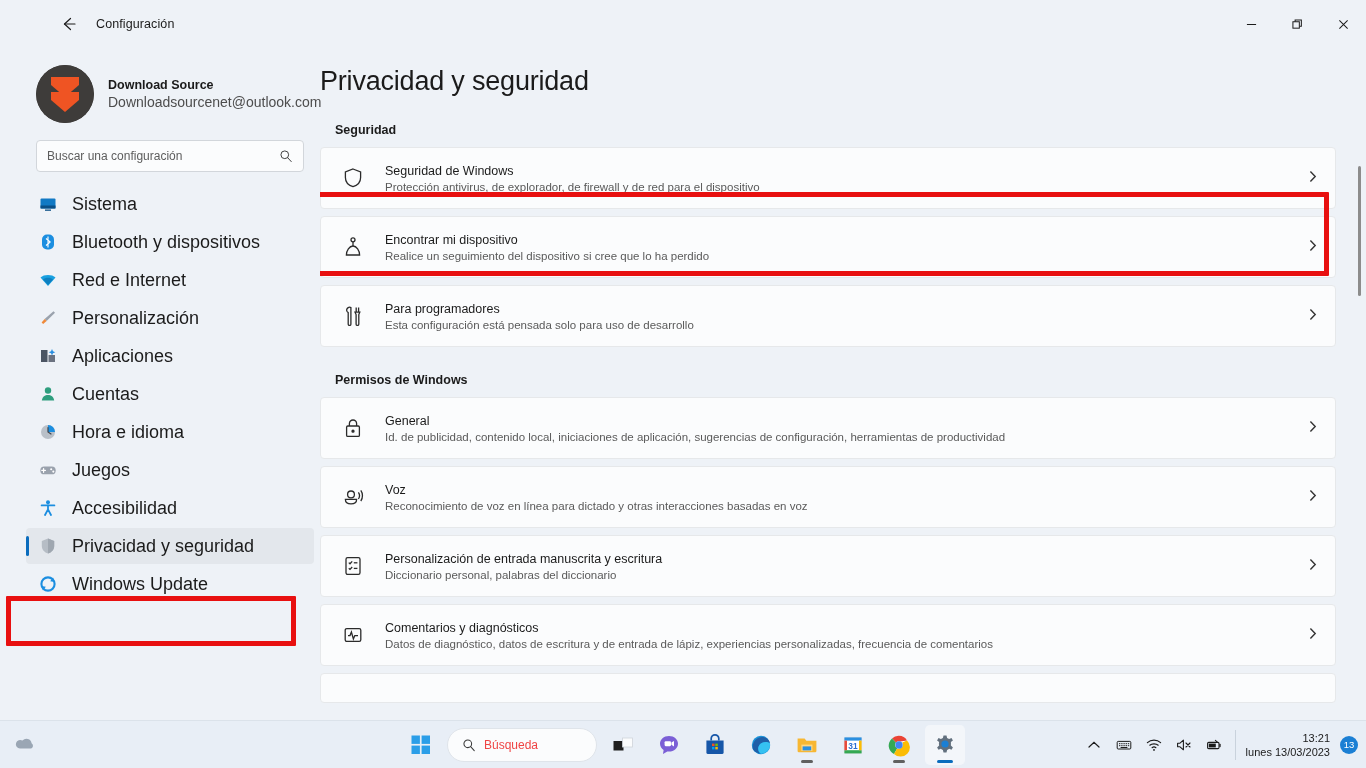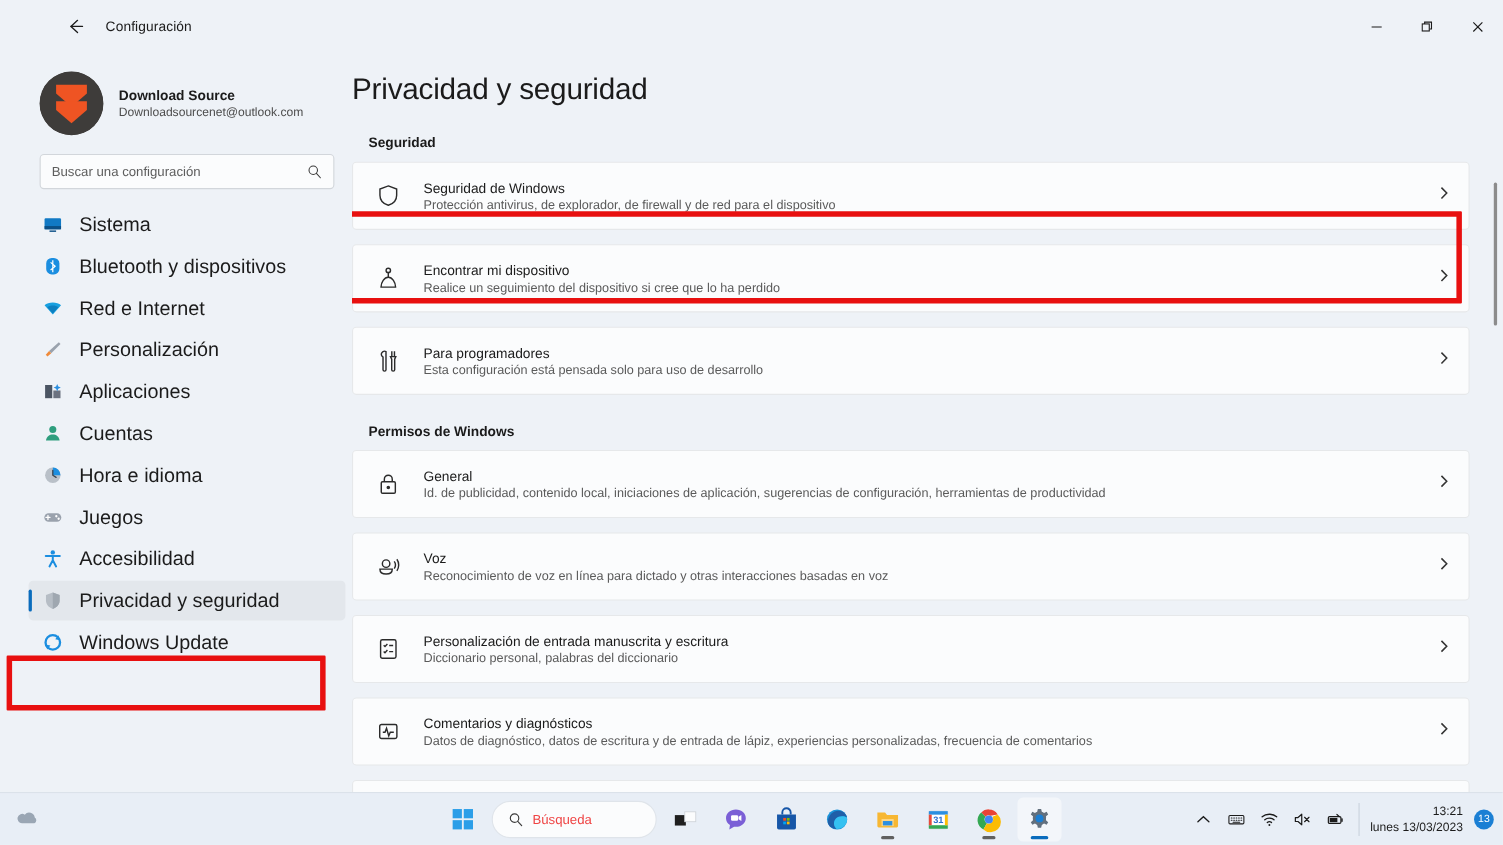--- a/index.html
+++ b/index.html
@@ -60,21 +60,21 @@
     cursor: pointer;
   }
   .avatar {
     width: 58px; height: 58px; border-radius: 50%;
     background: #3e3c3a; position: relative; flex: 0 0 58px;
     overflow: hidden;
   }
   .avatar svg { position: absolute; inset: 0; width: 58px; height: 58px; }
   .acct-text { display: flex; flex-direction: column; gap: 2px; }
   .acct-name { font-size: 12.5px; font-weight: bold; color: #1b1b1b; }
-  .acct-mail { font-size: 11px; color: #4d4d4d; }
+  .acct-mail { font-size: 14px; color: #4d4d4d; }
 
   .search-wrap { padding: 14px 16px 0 16px; }
   .search-box {
     height: 32px; background: #fbfcfd;
     border: 1px solid #d2d6db; border-radius: 4px;
     display: flex; align-items: center; padding: 0 10px;
     position: relative;
   }
   .search-box input {
     flex: 1; border: none; outline: none; background: transparent;
@@ -105,21 +105,21 @@
     padding: 0 0 0 4px; overflow: hidden;
   }
   .page-title {
     font-size: 27px; font-weight: normal; color: #1b1b1b;
     padding: 18px 0 0 0; margin-left: 0; letter-spacing: -.2px;
   }
   .section-label {
     font-size: 12.5px; font-weight: bold; color: #1b1b1b;
     margin: 26px 0 10px 15px;
   }
-  .cards { display: flex; flex-direction: column; gap: 13px; }
+  .cards { display: flex; flex-direction: column; gap: 7px; }
   .card {
     height: 62px; background: #fbfcfd;
     border: 1px solid #e6e8ea; border-radius: 4px;
     display: flex; align-items: center; padding: 0 16px 0 18px;
     cursor: pointer; position: relative;
   }
   .card-icon { width: 28px; flex: 0 0 28px; display: flex; align-items: center; justify-content: center; margin-right: 18px; }
   .card-icon svg { width: 22px; height: 22px; stroke: #2b2b2b; fill: none; stroke-width: 1.3; }
   .card-text { display: flex; flex-direction: column; gap: 3px; flex: 1; min-width: 0; }
   .card-title { font-size: 12.5px; color: #1b1b1b; }

